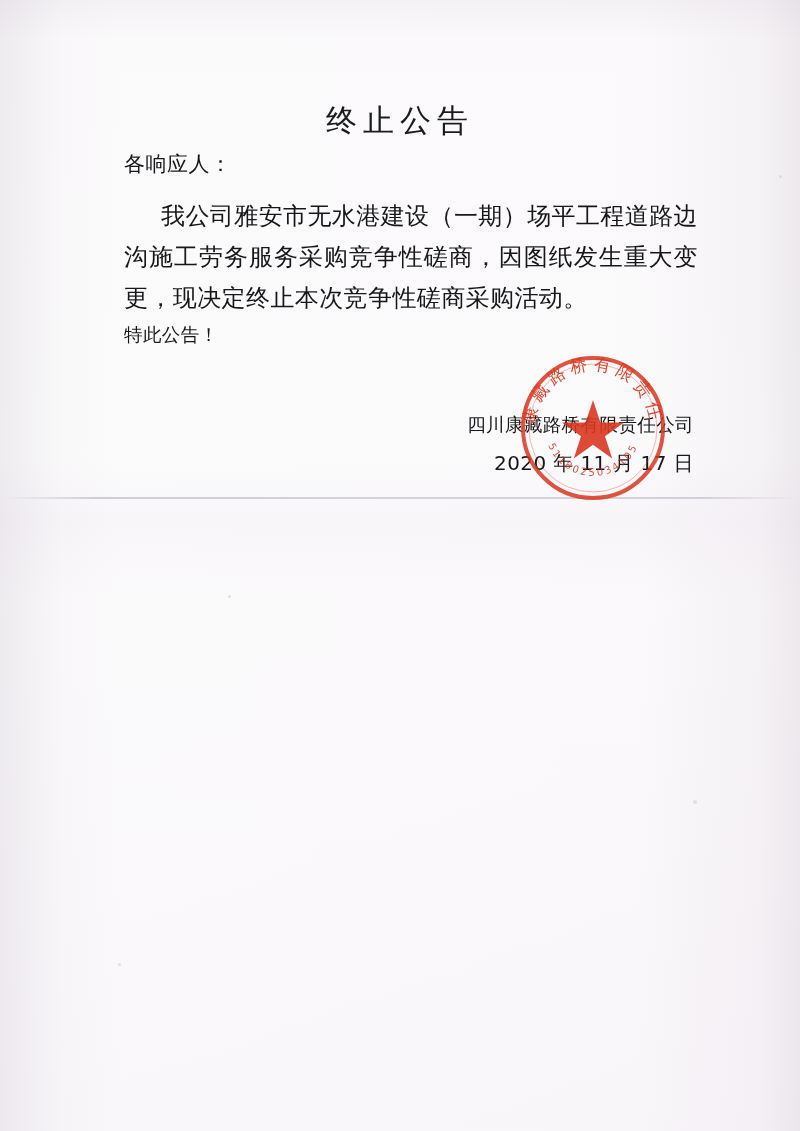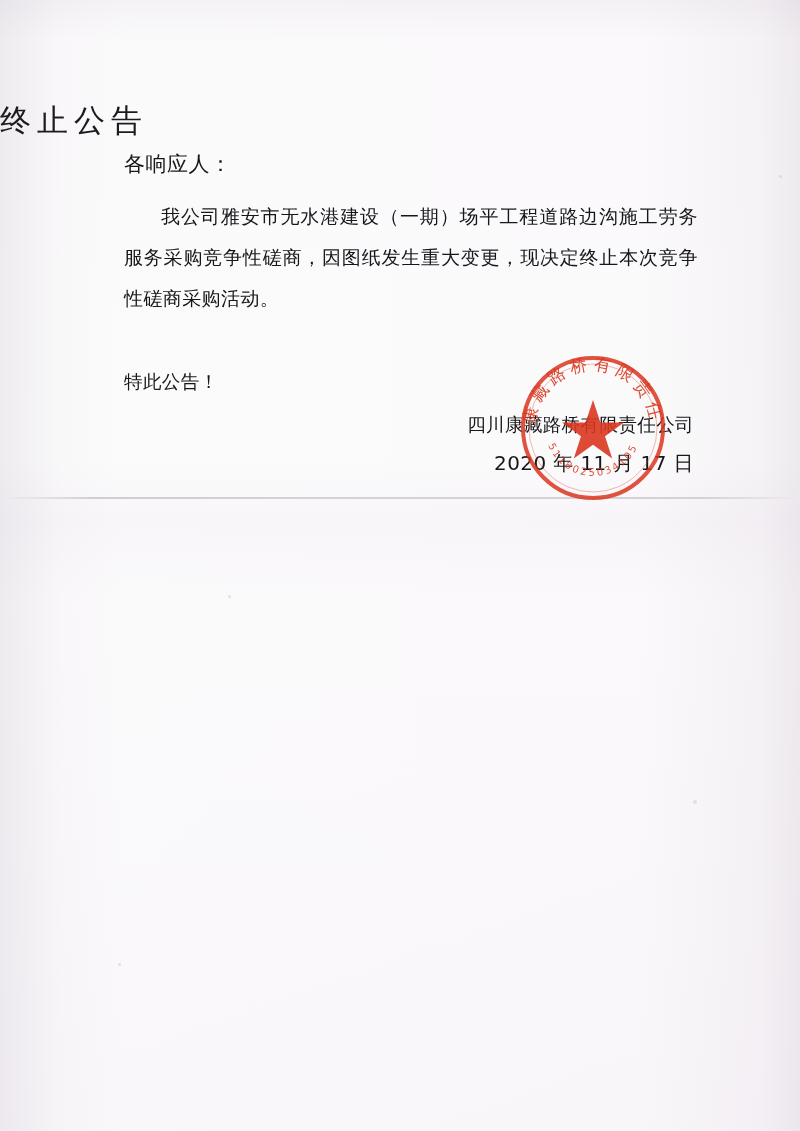--- a/index.html
+++ b/index.html
@@ -48,61 +48,60 @@
     position: absolute;
     left: 0;
     top: 0;
     width: 800px;
   }
   .doc-title {
     position: absolute;
     top: 100px;
     left: 0;
     width: 800px;
-    text-align: left;
+    text-align: center;
     font-size: 31px;
     letter-spacing: 6px;
     color: #1b1b1f;
     font-family: "DejaVu Serif", "Liberation Serif", serif;
     font-weight: 500;
   }
   .salutation {
     position: absolute;
     top: 150px;
     left: 124px;
     font-size: 21px;
     color: #17171a;
     letter-spacing: 0.5px;
     font-family: "DejaVu Sans", "Liberation Sans", sans-serif;
   }
   .body-block {
     position: absolute;
     top: 196px;
     left: 124px;
     width: 574px;
-    font-size: 19px;
+    font-size: 24px;
     line-height: 41px;
     color: #17171a;
     letter-spacing: 0.4px;
     text-align: justify;
     text-justify: inter-ideograph;
     font-family: "DejaVu Sans", "Liberation Sans", sans-serif;
   }
   .body-block .indent {
     text-indent: 37px;
   }
   .notice-line {
     position: absolute;
     top: 322px;
     left: 124px;
     font-size: 18.5px;
     color: #17171a;
     letter-spacing: 0.4px;
     font-family: "DejaVu Sans", "Liberation Sans", sans-serif;
-    margin-top: 47px;
   }
   .signature {
     position: absolute;
     top: 412px;
     left: 404px;
     width: 290px;
     text-align: right;
     font-size: 18.5px;
     color: #17171a;
     letter-spacing: 0.4px;

